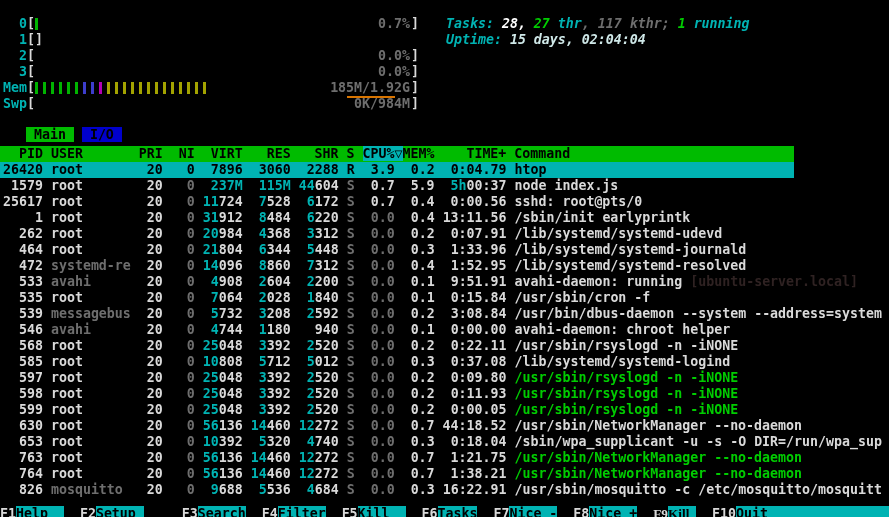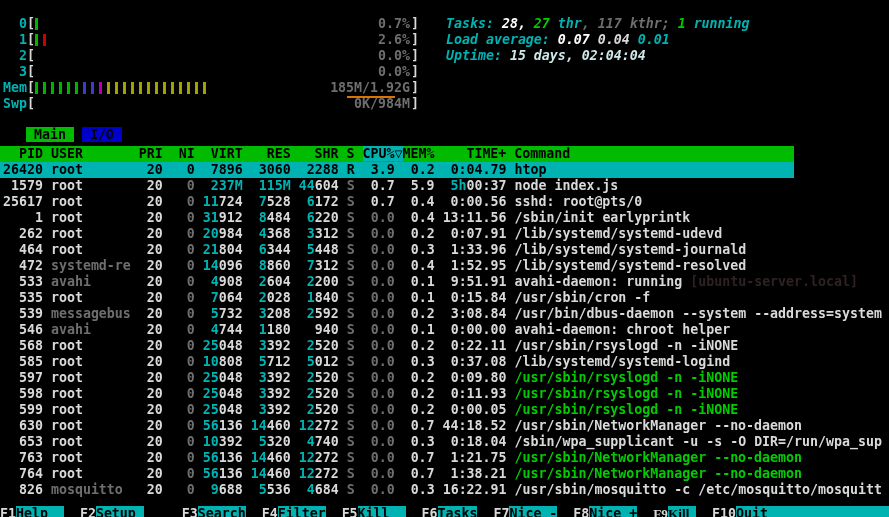--- a/index.html
+++ b/index.html
@@ -54,21 +54,20 @@
   <div id="meters">
       <div class="meter">
         <span class="mlabel">0</span>
         <span class="mbrk">[</span>
         <div class="mbar"><span class="tick t-green"></span><span class="mval">0.7%</span></div>
         <span class="mbrk">]</span>
       </div>
       <div class="meter">
         <span class="mlabel">1</span>
         <span class="mbrk">[</span>
-        <div class="mbar"><span class="tick t-green"></span><span class="tick t-red"></span><span class="mval">2.6%</span></div>
         <span class="mbrk">]</span>
       </div>
       <div class="meter">
         <span class="mlabel">2</span>
         <span class="mbrk">[</span>
         <div class="mbar">
           <span class="mval">0.0%</span>
         </div>
         <span class="mbrk">]</span>
       </div>
@@ -90,21 +89,20 @@
         <span class="mlabel">Swp</span>
         <span class="mbrk">[</span>
         <div class="mbar">
           <span class="mval">0K/984M</span>
         </div>
         <span class="mbrk">]</span>
       </div>
     </div>
   <div id="summary">
       <div class="line"><span class="c-cyan">Tasks: </span><span class="c-bright">28, </span><span class="c-green">27</span><span class="c-cyan"> thr</span><span class="c-gray">, 117 kthr; </span><span class="c-green">1</span><span class="c-cyan"> running</span></div>
-      <div class="line"><span class="c-cyan">Load average: </span><span class="c-bright">0.07 </span><span class="c-white">0.04 </span><span class="c-cyan">0.01</span></div>
       <div class="line"><span class="c-cyan">Uptime: </span><span class="c-pale">15 days, 02:04:04</span></div>
     </div>
   <div id="orange-line"></div>
   <div id="tabs"><span>  </span><span class="tab-main"> Main </span><span> </span><span class="tab-io"> I/O </span></div>
   <div id="table">
       <div class="line hline"><span>  PID</span> <span>USER      </span> <span>PRI</span> <span> NI</span> <span> VIRT</span> <span>  RES</span> <span>  SHR</span> <span>S</span> <span class="hsort">CPU%▽</span><span>MEM%</span> <span>   TIME+</span> <span>Command</span></div>
       <div class="line sel"><span class="c-white">26420</span> <span class="c-white">root</span><span class="c-white">      </span> <span class="c-white"> </span><span class="c-white">20</span> <span class="c-white">  </span><span class="c-gray">0</span> <span class="c-white"> </span><span class="c-teal">7</span><span class="c-white">896</span> <span class="c-white"> </span><span class="c-teal">3</span><span class="c-white">060</span> <span class="c-white"> </span><span class="c-teal">2</span><span class="c-white">288</span> <span class="c-green">R</span> <span class="c-white"> </span><span class="c-white">3.9</span> <span class="c-white"> </span><span class="c-white">0.2</span> <span class="c-white"> </span><span class="c-white">0:04.79</span> <span class="c-white">htop</span></div>
       <div class="line"><span class="c-white"> </span><span class="c-white">1579</span> <span class="c-white">root</span><span class="c-white">      </span> <span class="c-white"> </span><span class="c-white">20</span> <span class="c-white">  </span><span class="c-gray">0</span> <span class="c-white"> </span><span class="c-teal">237M</span> <span class="c-white"> </span><span class="c-teal">115M</span> <span class="c-teal">44</span><span class="c-white">604</span> <span class="c-gray">S</span> <span class="c-white"> </span><span class="c-white">0.7</span> <span class="c-white"> </span><span class="c-white">5.9</span> <span class="c-white"> </span><span class="c-teal">5h</span><span class="c-white">00:37</span> <span class="c-white">node index.js</span></div>
       <div class="line"><span class="c-white">25617</span> <span class="c-white">root</span><span class="c-white">      </span> <span class="c-white"> </span><span class="c-white">20</span> <span class="c-white">  </span><span class="c-gray">0</span> <span class="c-teal">11</span><span class="c-white">724</span> <span class="c-white"> </span><span class="c-teal">7</span><span class="c-white">528</span> <span class="c-white"> </span><span class="c-teal">6</span><span class="c-white">172</span> <span class="c-gray">S</span> <span class="c-white"> </span><span class="c-white">0.7</span> <span class="c-white"> </span><span class="c-white">0.4</span> <span class="c-white"> </span><span class="c-white">0:00.56</span> <span class="c-white">sshd: root@pts/0</span></div>
       <div class="line"><span class="c-white">    </span><span class="c-white">1</span> <span class="c-white">root</span><span class="c-white">      </span> <span class="c-white"> </span><span class="c-white">20</span> <span class="c-white">  </span><span class="c-gray">0</span> <span class="c-teal">31</span><span class="c-white">912</span> <span class="c-white"> </span><span class="c-teal">8</span><span class="c-white">484</span> <span class="c-white"> </span><span class="c-teal">6</span><span class="c-white">220</span> <span class="c-gray">S</span> <span class="c-white"> </span><span class="c-gray">0.0</span> <span class="c-white"> </span><span class="c-white">0.4</span> <span class="c-white">13:11.56</span> <span class="c-white">/sbin/init earlyprintk</span></div>

